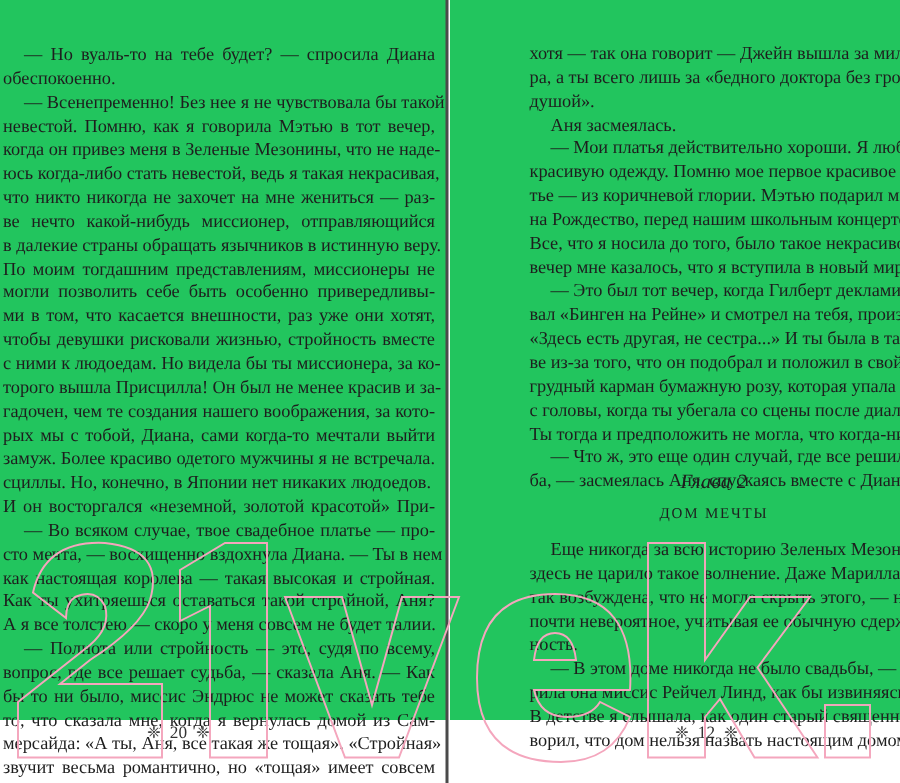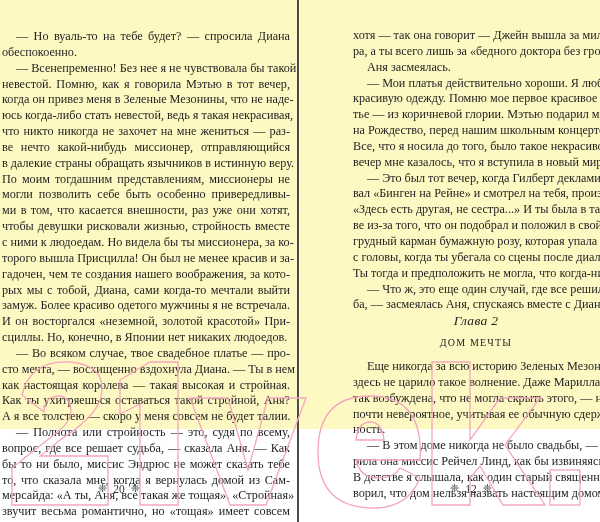--- a/index.html
+++ b/index.html
@@ -3,21 +3,21 @@
 <meta charset="utf-8">
 <style>
   html, body { margin: 0; padding: 0; }
   body {
     width: 600px; height: 522px; overflow: hidden; position: relative;
     background: #ffffff;
     font-family: "Liberation Serif", "DejaVu Serif", serif;
     color: #1e1e1e;
   }
   .page {
-    position: absolute; top: 0; height: 429px; background: #fef9c3;
+    position: absolute; top: 0; height: 480px; background: #22c55e;
   }
   .page-left { left: 0; width: 298px; }
   .page-right { left: 300px; width: 300px; }
   .gutter {
     position: absolute; left: 297px; top: 0; width: 2px; height: 522px;
     background: #4a4a4a;
   }
   .text-block {
     position: absolute;
     font-size: 12.2px;
@@ -68,22 +68,22 @@
       <span class="line">в далекие страны обращать язычников в истинную веру.</span>
       <span class="line">По моим тогдашним представлениям, миссионеры не</span>
       <span class="line">могли позволить себе быть особенно привередливы-</span>
       <span class="line">ми в том, что касается внешности, раз уже они хотят,</span>
       <span class="line">чтобы девушки рисковали жизнью, стройность вместе</span>
       <span class="line">с ними к людоедам. Но видела бы ты миссионера, за ко-</span>
       <span class="line">торого вышла Присцилла! Он был не менее красив и за-</span>
       <span class="line">гадочен, чем те создания нашего воображения, за кото-</span>
       <span class="line">рых мы с тобой, Диана, сами когда-то мечтали выйти</span>
       <span class="line">замуж. Более красиво одетого мужчины я не встречала.</span>
+      <span class="line last">сциллы. Но, конечно, в Японии нет никаких людоедов.</span>
       <span class="line">И он восторгался «неземной, золотой красотой» При-</span>
-      <span class="line last">сциллы. Но, конечно, в Японии нет никаких людоедов.</span>
       <span class="line indent">— Во всяком случае, твое свадебное платье — про-</span>
       <span class="line">сто мечта, — восхищенно вздохнула Диана. — Ты в нем</span>
       <span class="line">как настоящая королева — такая высокая и стройная.</span>
       <span class="line">Как ты ухитряешься оставаться такой стройной, Аня?</span>
       <span class="line last">А я все толстею — скоро у меня совсем не будет талии.</span>
       <span class="line indent">— Полнота или стройность — это, судя по всему,</span>
       <span class="line">вопрос, где все решает судьба, — сказала Аня. — Как</span>
       <span class="line">бы то ни было, миссис Эндрюс не может сказать тебе</span>
       <span class="line">то, что сказала мне, когда я вернулась домой из Сам-</span>
       <span class="line">мерсайда: «А ты, Аня, все такая же тощая». «Стройная»</span>
@@ -96,20 +96,21 @@
     <span class="ornament">❈</span>
   </div>
 </div>
 
 <div class="gutter"></div>
 
 <div class="page page-right"></div>
 <div class="text-block right-text" id="right-text-top">
     <span class="line">хотя — так она говорит — Джейн вышла за миллионе-</span>
     <span class="line">ра, а ты всего лишь за «бедного доктора без гроша за</span>
+    <span class="line last">душой».</span>
     <span class="line indent last">Аня засмеялась.</span>
     <span class="line indent">— Мои платья действительно хороши. Я люблю</span>
     <span class="line">красивую одежду. Помню мое первое красивое пла-</span>
     <span class="line">тье — из коричневой глории. Мэтью подарил мне его</span>
     <span class="line">на Рождество, перед нашим школьным концертом.</span>
     <span class="line">Все, что я носила до того, было такое некрасивое. В тот</span>
     <span class="line last">вечер мне казалось, что я вступила в новый мир.</span>
     <span class="line indent">— Это был тот вечер, когда Гилберт декламиро-</span>
     <span class="line">вал «Бинген на Рейне» и смотрел на тебя, произнося:</span>
     <span class="line">«Здесь есть другая, не сестра...» И ты была в таком гне-</span>

